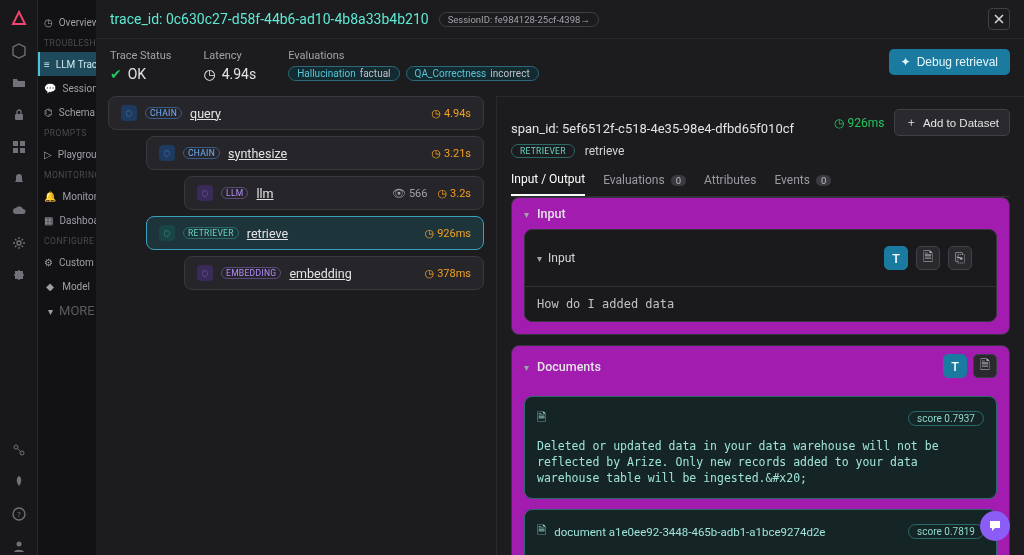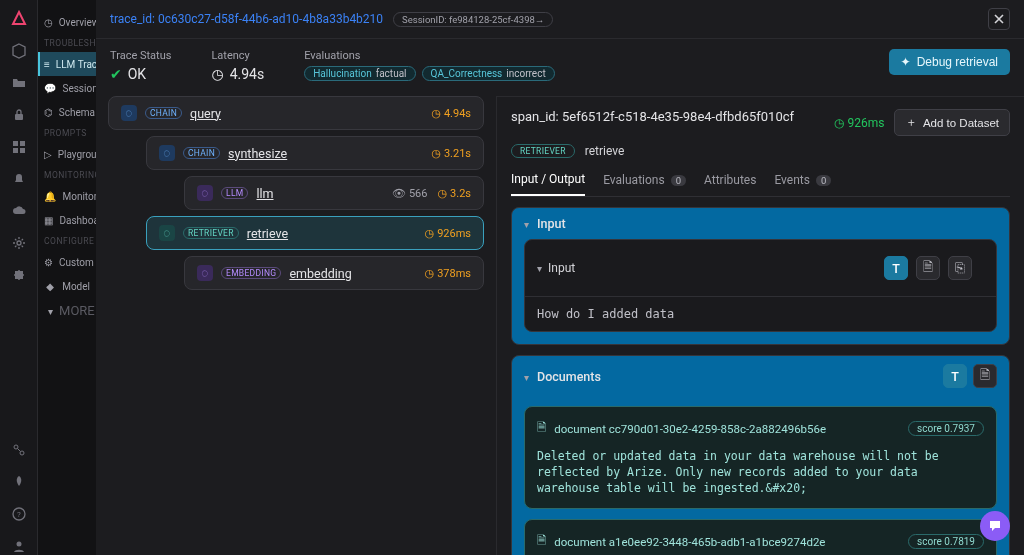--- a/index.html
+++ b/index.html
@@ -45,35 +45,35 @@
     display:flex; flex-direction:column;
     background:#1c1c1f;
     position:relative;
   }
   .topbar {
     display:flex; align-items:center; gap:10px;
     padding:8px 14px;
     border-bottom:1px solid #2a2a2e;
     background:#1c1c1f;
   }
-  .topbar .trace { font-size:12px; color:#3b82f6; }
+  .topbar .trace { font-size:14px; color:#5eead4; }
   .pill {
     border:1px solid #3f3f46; border-radius:12px;
     padding:1px 8px; font-size:9.5px; color:#a1a1aa;
     display:inline-flex; align-items:center; gap:0;
   }
   .close-x {
     margin-left:auto;
     width:22px; height:22px;
     border:1px solid #3f3f46; border-radius:4px;
     display:flex; align-items:center; justify-content:center;
     color:#d4d4d8; cursor:pointer;
   }
   .statusrow {
-    display:flex; align-items:flex-start; gap:40px;
+    display:flex; align-items:flex-start; gap:32px;
     padding:10px 14px 14px;
   }
   .statcol .lbl { font-size:11px; color:#a1a1aa; margin-bottom:4px; }
   .statcol .val { font-size:14px; color:#e4e4e7; display:flex; align-items:center; gap:6px; }
   .latency-val { color:#f0a020; }
   .eval-tag {
     display:inline-flex; align-items:center; gap:4px;
     border:1px solid #2a6a7a; border-radius:10px;
     padding:1px 8px; font-size:10px; background:#122a30;
   }
@@ -125,37 +125,37 @@
   .indent-1b { margin-left:38px; }
   .tree-wrap { position:relative; }
   
   .detail {
     flex:1;
     border-left:1px solid #2a2a2e;
     padding:4px 14px 14px;
     overflow:auto;
     border-top:1px solid #2a2a2e;
   }
-  .dhdr { display:flex; align-items:flex-start; gap:12px; padding:8px 0 6px; }
+  .dhdr { display:flex; align-items:flex-end; gap:12px; padding:8px 0 6px; }
   .dhdr .span { font-size:13px; color:#e4e4e7; }
   .dhdr .right { margin-left:auto; display:flex; align-items:center; gap:10px; }
   .add-ds {
     background:#2a2a2e; border:1px solid #3f3f46; color:#e4e4e7;
     border-radius:5px; padding:5px 10px; font-size:11.5px;
     display:flex; align-items:center; gap:6px; cursor:pointer;
   }
   .tagline { display:flex; align-items:center; gap:10px; padding:2px 0 8px; }
-  .tabs { display:flex; gap:18px; border-bottom:1px solid #2f2f34; margin-bottom:10px; }
+  .tabs { display:flex; gap:18px; border-bottom:1px solid #2f2f34; margin-bottom:0; }
   .tab { padding:6px 0 8px; font-size:12px; color:#9a9aa2; cursor:pointer; display:flex; align-items:center; gap:6px; }
   .tab.active { color:#fff; border-bottom:2px solid #fff; }
   .count-badge { background:#3a3a40; border-radius:8px; padding:0 5px; font-size:9.5px; color:#bcbcc4; }
   .section {
     border:1px solid #35353b; border-radius:8px;
     margin-bottom:10px;
-    background:#0369a1;
+    background:#a21caf;
   }
   .sec-hdr { display:flex; align-items:center; gap:8px; padding:8px 12px; font-size:12.5px; color:#e4e4e7; font-weight:500; }
   .sec-hdr .tools { margin-left:auto; display:flex; gap:6px; }
   .tool {
     width:24px; height:24px; border-radius:5px;
     border:1px solid #3f3f46; background:#2a2a2e;
     display:flex; align-items:center; justify-content:center;
     color:#c4c4cc; cursor:pointer;
   }
   .tool.on { background:#1b7aa0; border-color:#1b7aa0; color:#fff; }
@@ -485,21 +485,20 @@
           <span>Documents</span>
           <div class="tools">
             <div class="tool on">T</div>
             <div class="tool">🗎</div>
           </div>
         </div>
 
         <div class="doc">
           <div class="doc-hdr">
             <span>🗎</span>
-            <span>document cc790d01-30e2-4259-858c-2a882496b56e</span>
             <span class="score">score 0.7937</span>
           </div>
           <div class="doc-body">Deleted or updated data in your data warehouse will not be reflected by Arize. Only new records added to your data warehouse table will be ingested.&amp;#x20;</div>
         </div>
 
         <div class="doc">
           <div class="doc-hdr">
             <span>🗎</span>
             <span>document a1e0ee92-3448-465b-adb1-a1bce9274d2e</span>
             <span class="score">score 0.7819</span>

